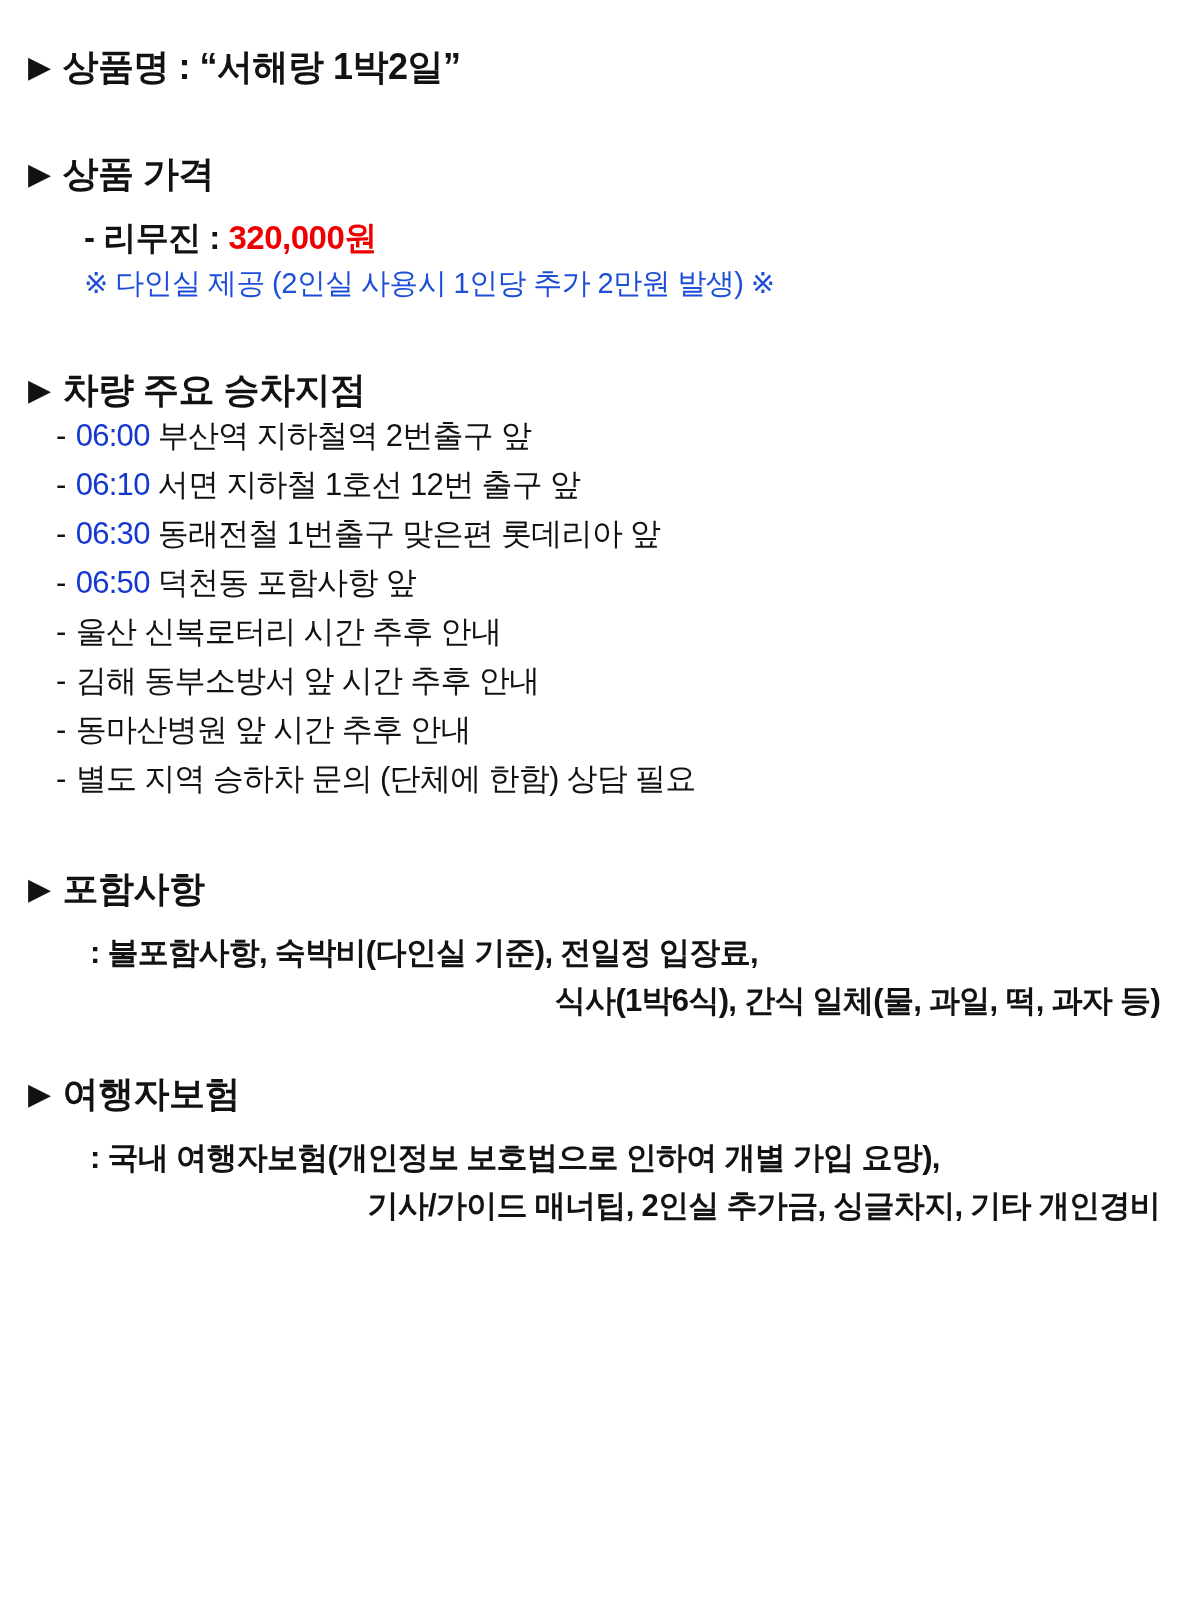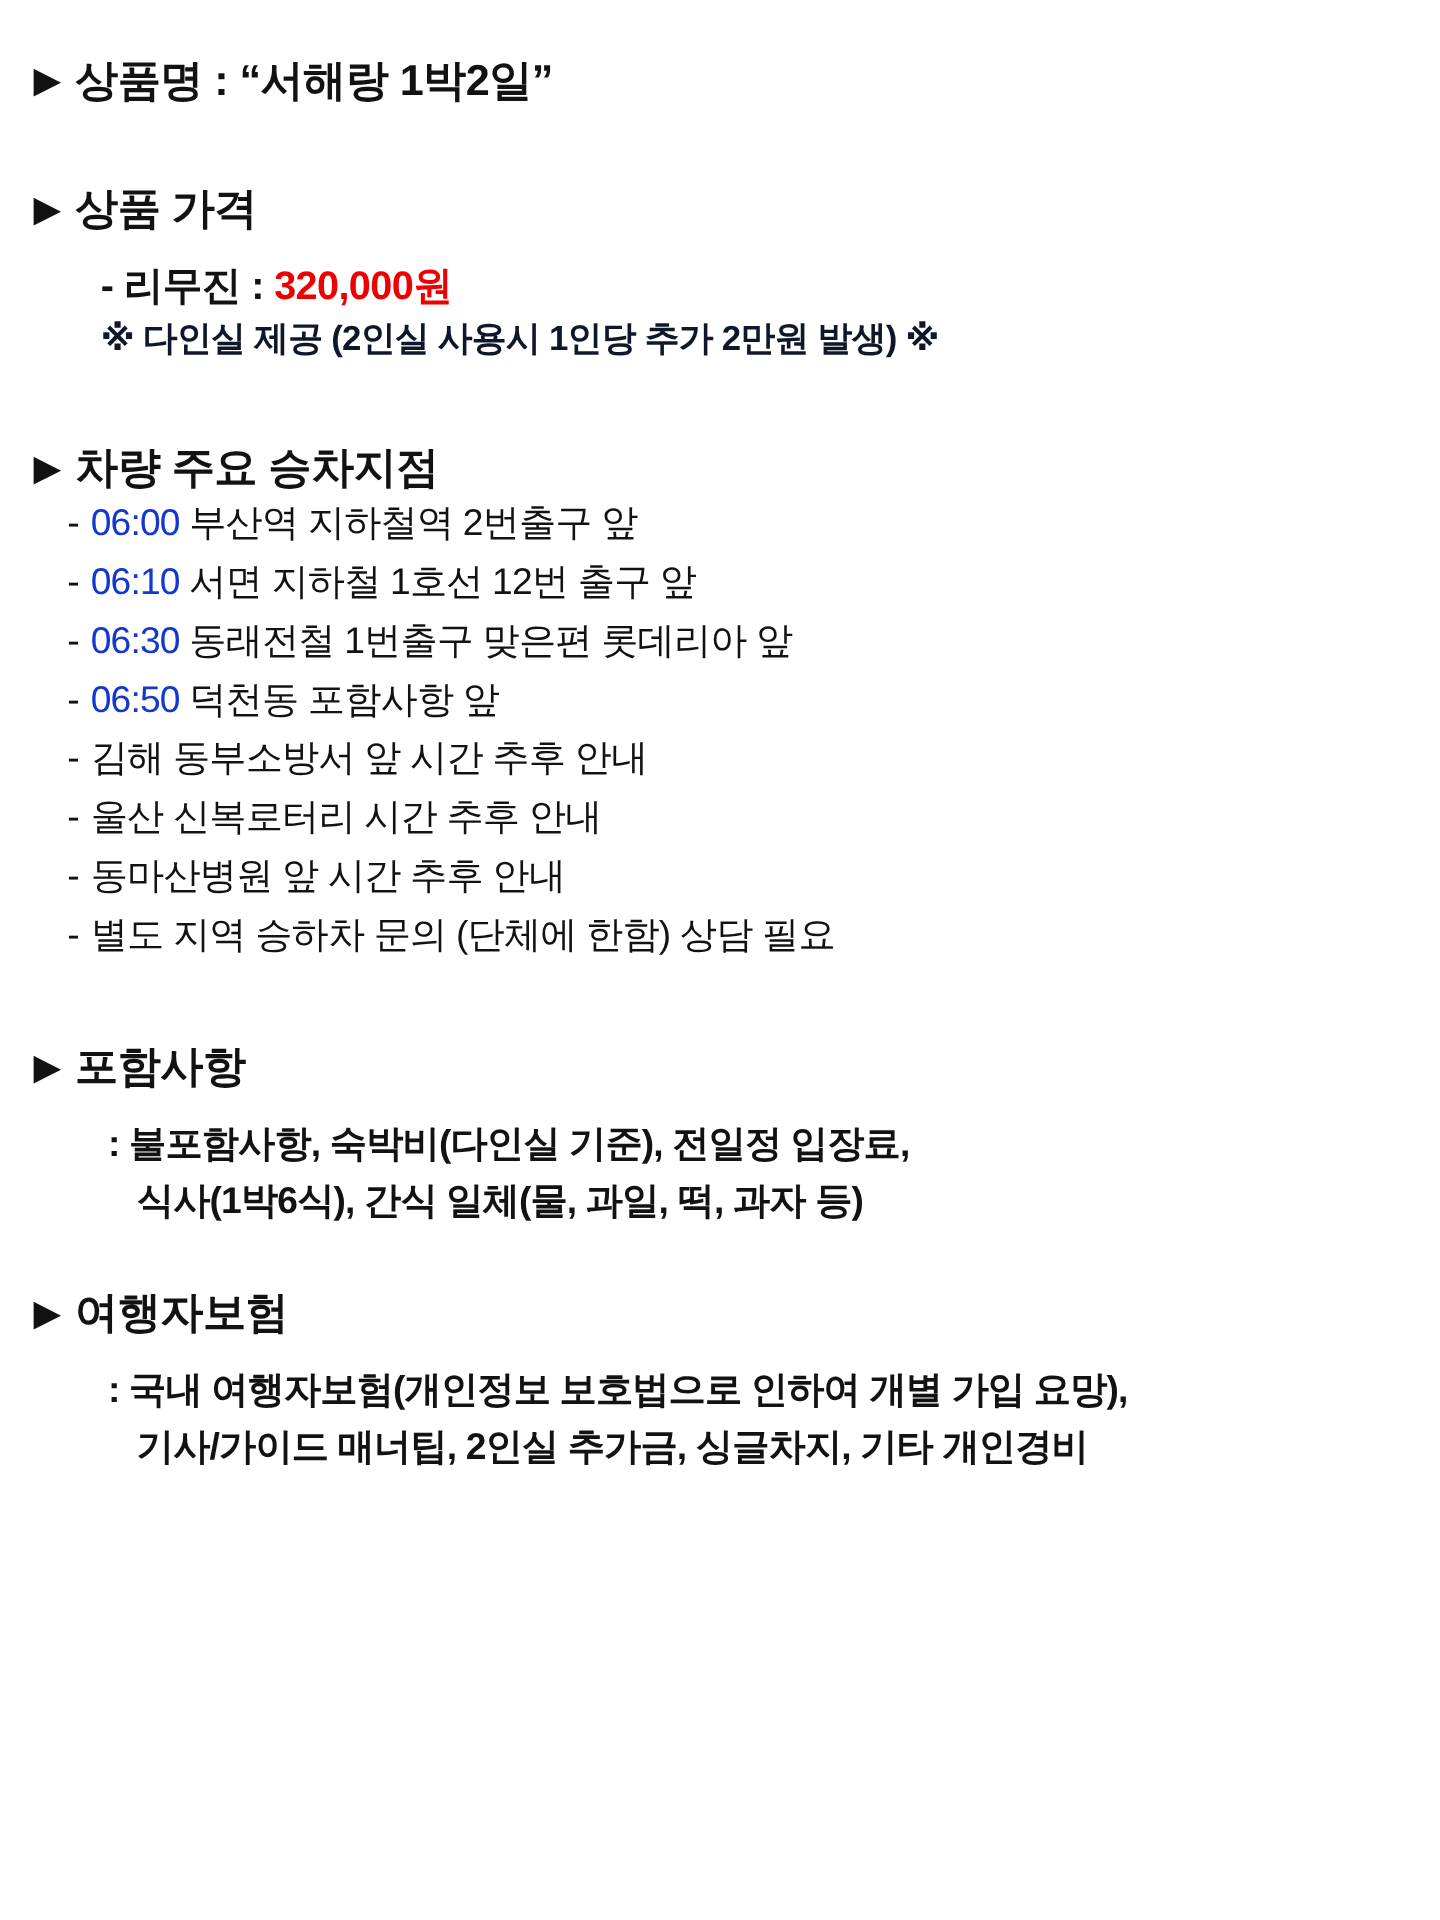--- a/index.html
+++ b/index.html
@@ -44,22 +44,22 @@
   .sub {
     font-weight: bold;
     font-size: 33px;
     letter-spacing: -0.5px;
     line-height: 1.45;
     color: #121212;
     padding-left: 56px;
   }
   .price-red { color: #ef0000; }
   .note-blue {
-    color: #0f172a;
-    font-weight: bold;
+    color: #1d4ed8;
+    font-weight: normal;
     font-size: 29px;
     letter-spacing: -0.6px;
     padding-left: 56px;
     line-height: 1.5;
   }
 
   .pick-row {
     font-weight: normal;
     font-size: 31px;
     letter-spacing: -0.7px;
@@ -75,21 +75,21 @@
   }
 
   .body-line {
     font-weight: bold;
     font-size: 31px;
     letter-spacing: -0.7px;
     line-height: 1.55;
     color: #121212;
     padding-left: 62px;
   }
-  .body-line.indent { padding-left: 86px; }
+  .body-line.indent { padding-left: 86px; text-align: right; }
 
   .gap-sm { height: 18px; }
   .gap-md { height: 46px; }
   .gap-lg { height: 62px; }
 </style>
 </head>
 <body>
 
 <div class="page">
 
@@ -128,24 +128,24 @@
     <div class="pick-row">
       <span class="dash">-</span><span class="time">06:10</span><span>서면 지하철 1호선 12번 출구 앞</span>
     </div>
     <div class="pick-row">
       <span class="dash">-</span><span class="time">06:30</span><span>동래전철 1번출구 맞은편 롯데리아 앞</span>
     </div>
     <div class="pick-row">
       <span class="dash">-</span><span class="time">06:50</span><span>덕천동 포함사항 앞</span>
     </div>
     <div class="pick-row">
-      <span class="dash">-</span><span>김해 동부소방서 앞 시간 추후 안내</span>
+      <span class="dash">-</span><span>울산 신복로터리 시간 추후 안내</span>
     </div>
     <div class="pick-row">
-      <span class="dash">-</span><span>울산 신복로터리 시간 추후 안내</span>
+      <span class="dash">-</span><span>김해 동부소방서 앞 시간 추후 안내</span>
     </div>
     <div class="pick-row">
       <span class="dash">-</span><span>동마산병원 앞 시간 추후 안내</span>
     </div>
     <div class="pick-row">
       <span class="dash">-</span><span>별도 지역 승하차 문의 (단체에 한함) 상담 필요</span>
     </div>
   </div>
 
   <div class="gap-lg"></div>

